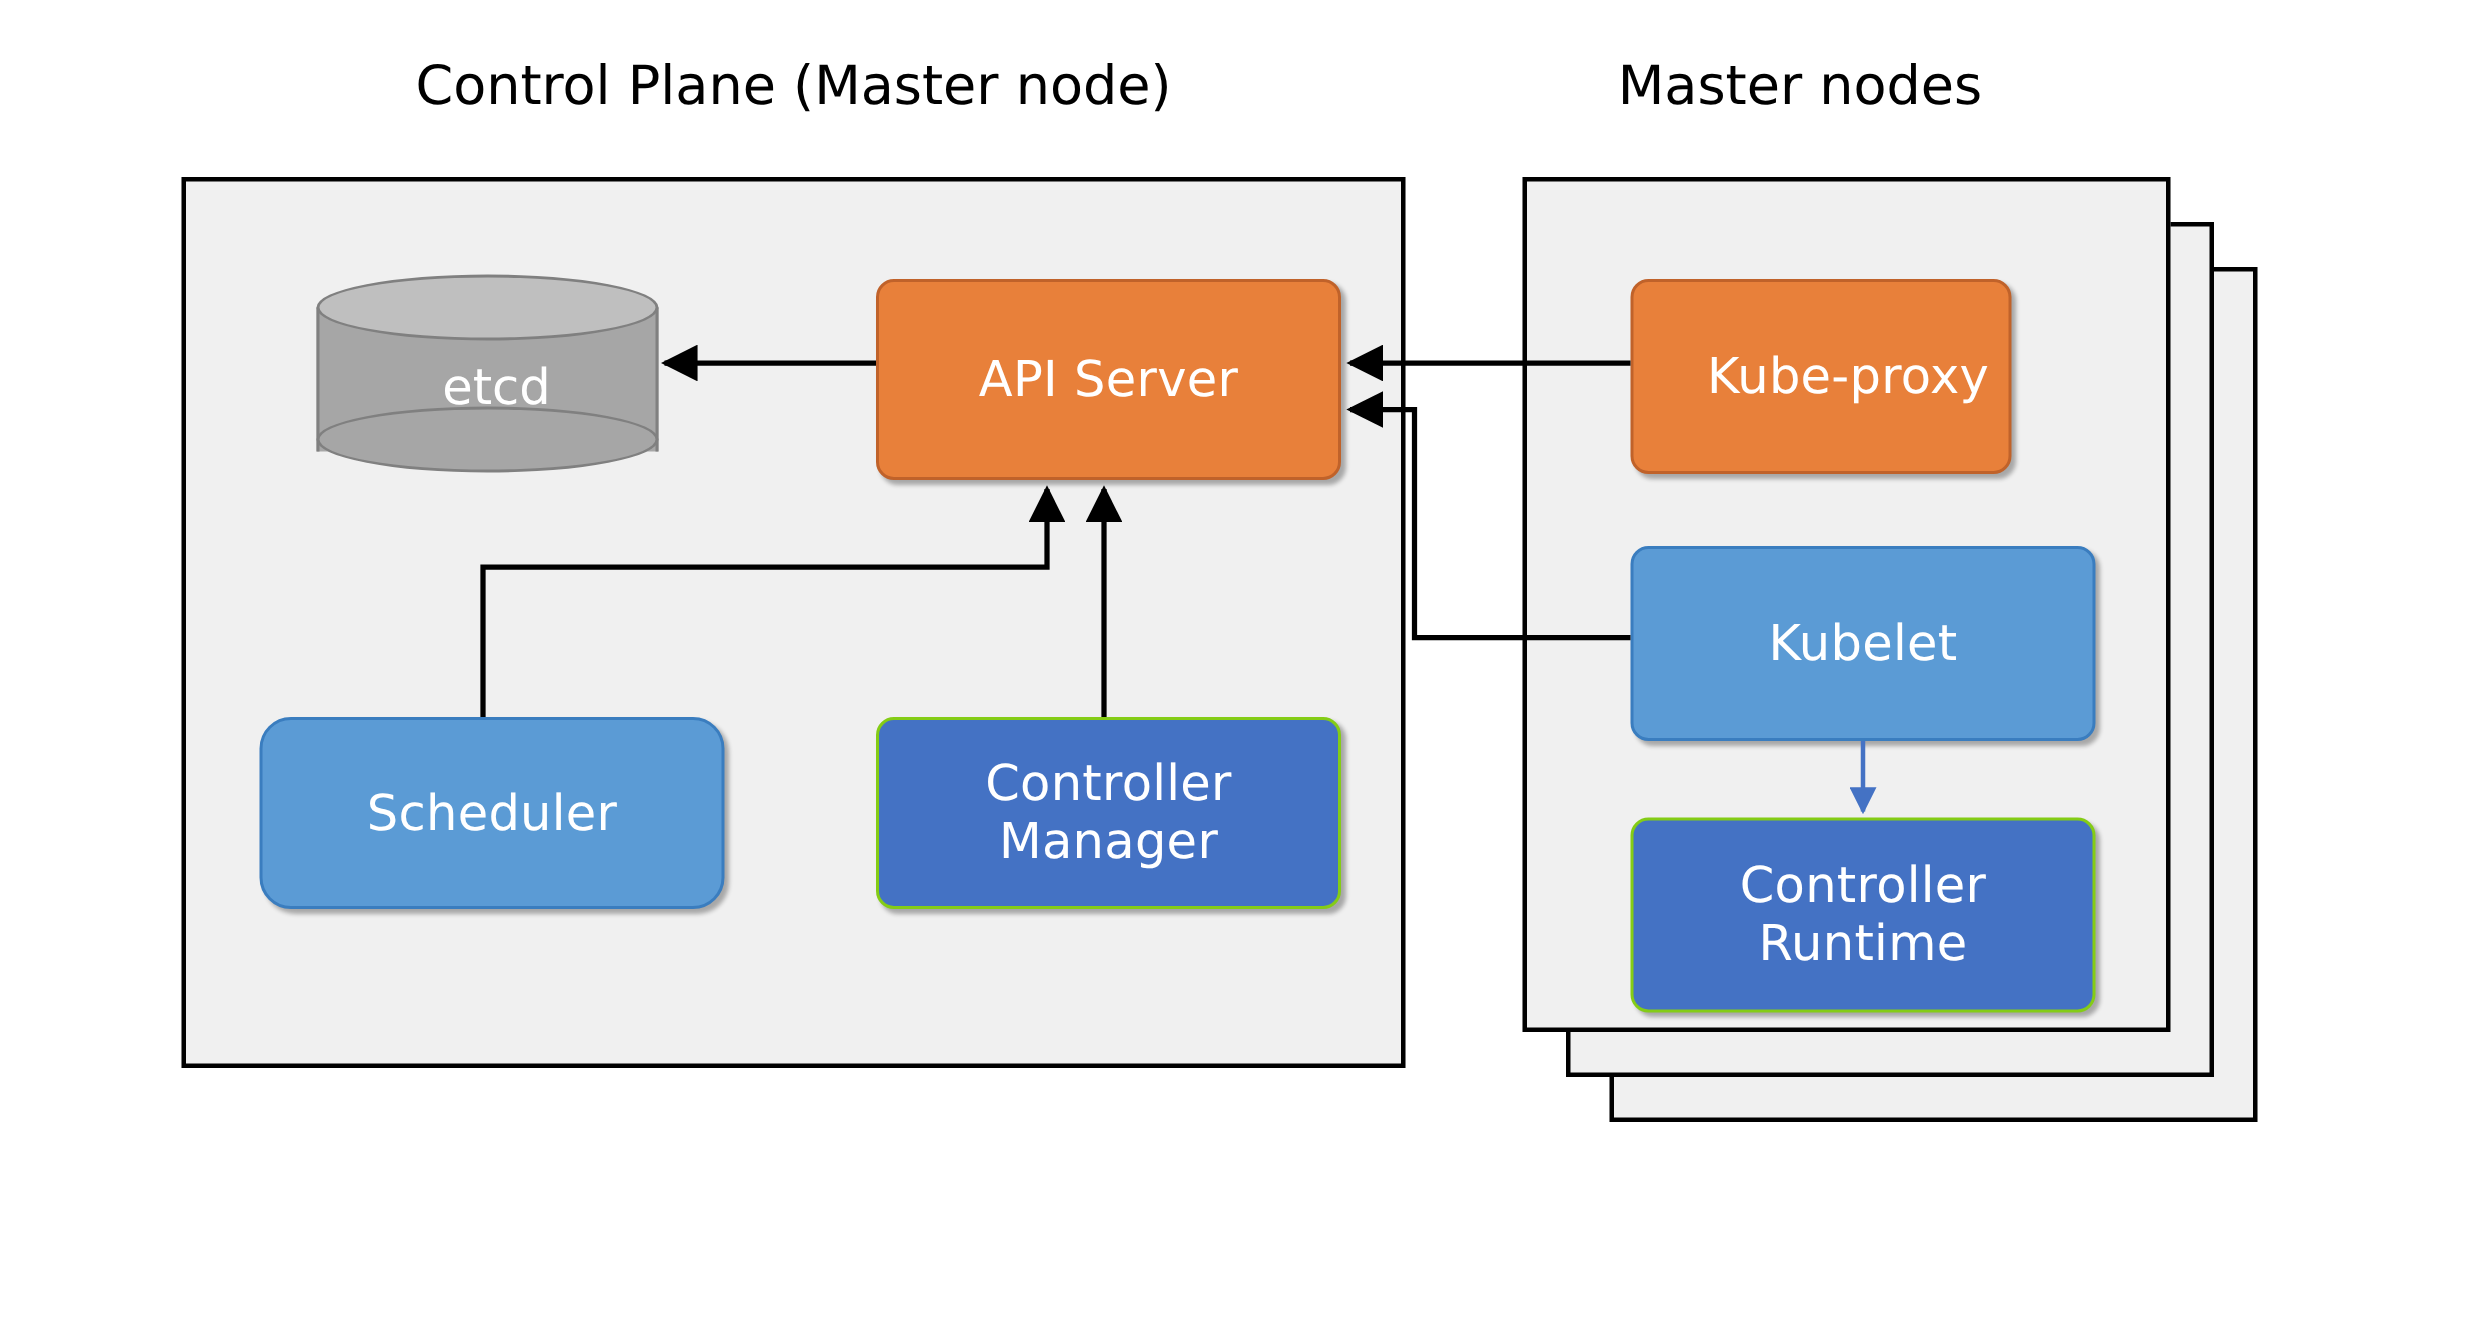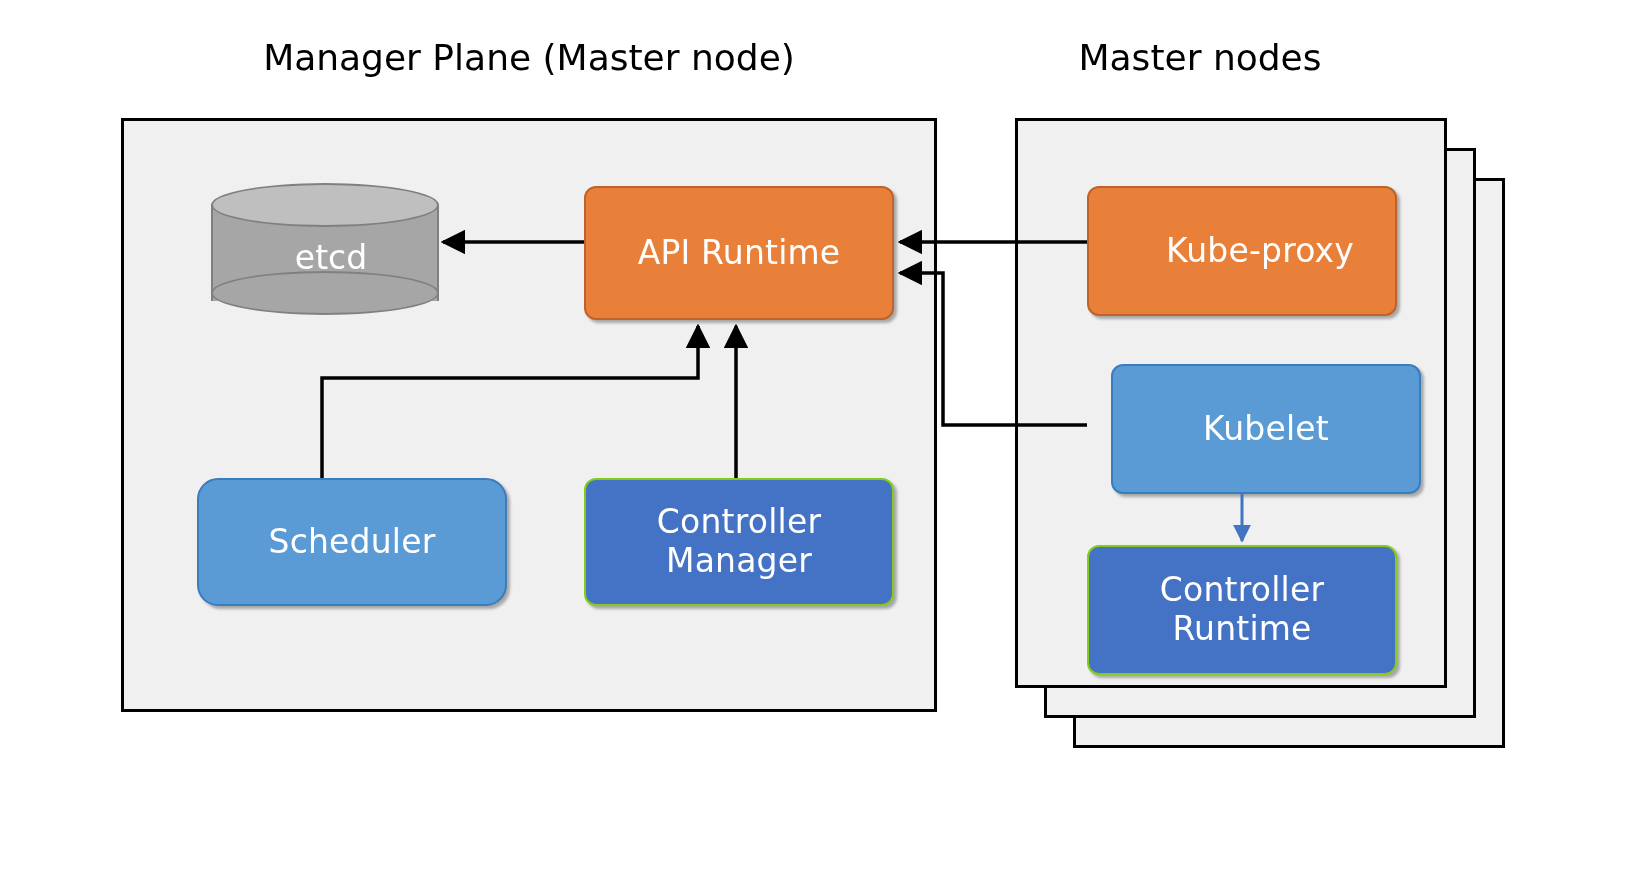--- a/index.html
+++ b/index.html
@@ -51,21 +51,20 @@
     letter-spacing: 0.2px;
     box-shadow: 3px 3px 3px rgba(0,0,0,0.30);
   }
   .node-orange {
     background: #E8803A;
     border: 2px solid #C0622A;
   }
   .node-blue-light {
     background: #5B9BD5;
     border: 2px solid #3A7DBF;
-    margin-left: 24px;
   }
   .node-blue-dark {
     background: #4472C4;
     border: 2px solid #84cc16;
   }
 
   
   .cylinder {
     position: absolute;
   }
@@ -114,51 +113,51 @@
     width: 1644px;
     height: 892px;
     pointer-events: none;
   }
 </style>
 </head>
 <body>
 
 <div id="canvas">
 
-  <div class="group-title" style="left:121px; top:40px; width:816px;">Manager Plane (Master node)</div>
+  <div class="group-title" style="left:121px; top:40px; width:816px;">Control Plane (Master node)</div>
 
   <div class="group-title" style="left:1015px; top:40px; width:370px;">Master nodes</div>
 
   <div class="panel" style="left:1073px; top:178px; width:432px; height:570px;"></div>
   <div class="panel" style="left:1044px; top:148px; width:432px; height:570px;"></div>
   <div class="panel" style="left:1015px; top:118px; width:432px; height:570px;"></div>
 
   <div class="panel" style="left:121px; top:118px; width:816px; height:594px;"></div>
 
   <div class="cylinder" style="left:211px; top:183px; width:228px; height:140px;">
     <div class="cyl-body" style="top:22px; height:96px;"></div>
     <div class="cyl-bottom" style="top:88px; height:44px;"></div>
     <div class="cyl-top" style="top:0px; height:44px;"></div>
     <div class="cyl-label" style="top:58px;padding-left:12px;">etcd</div>
   </div>
 
   <div class="node node-orange" style="left:584px; top:186px; width:310px; height:134px;">
-    <span>API Runtime</span>
+    <span>API Server</span>
   </div>
 
   <div class="node node-blue-light" style="left:173px; top:478px; width:310px; height:128px;border-radius:21px;">
     <span>Scheduler</span>
   </div>
 
   <div class="node node-blue-dark" style="left:584px; top:478px; width:310px; height:128px; flex-direction:column;">
     <span>Controller</span>
     <span>Manager</span>
   </div>
 
-  <div class="node node-orange" style="left:1087px; top:186px; width:310px; height:130px;padding-left:36px;">
+  <div class="node node-orange" style="left:1087px; top:186px; width:254px; height:130px;padding-left:36px;">
     <span>Kube-proxy</span>
   </div>
 
   <div class="node node-blue-light" style="left:1087px; top:364px; width:310px; height:130px;">
     <span>Kubelet</span>
   </div>
 
   <div class="node node-blue-dark" style="left:1087px; top:545px; width:310px; height:130px; flex-direction:column;">
     <span>Controller</span>
     <span>Runtime</span>

